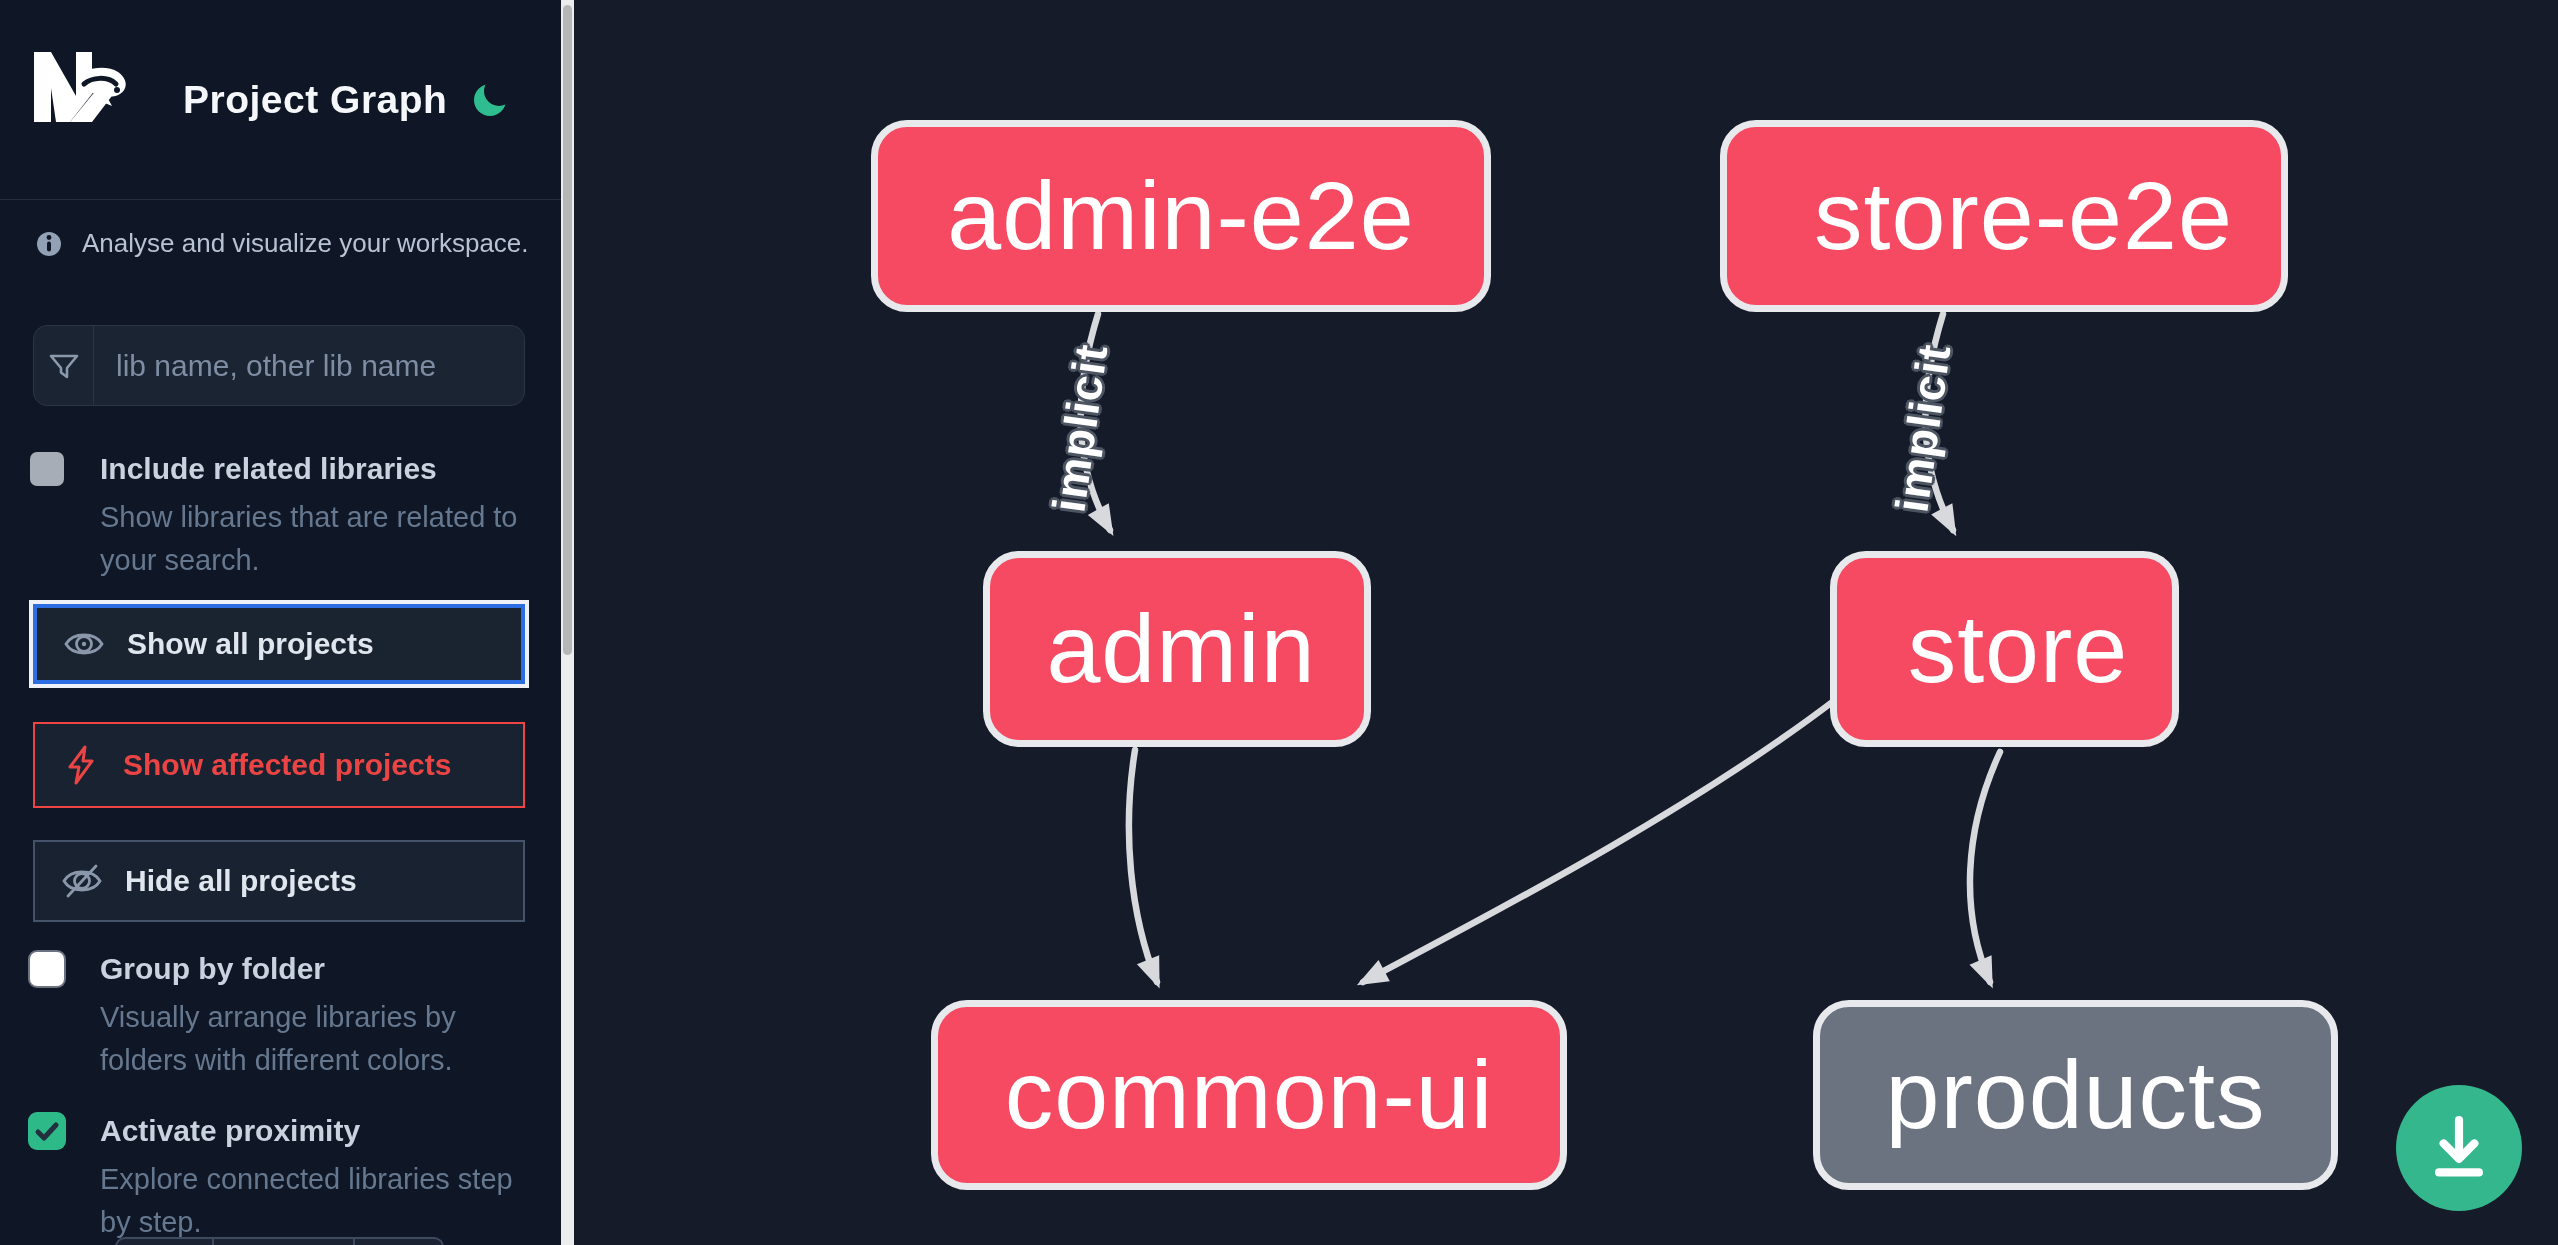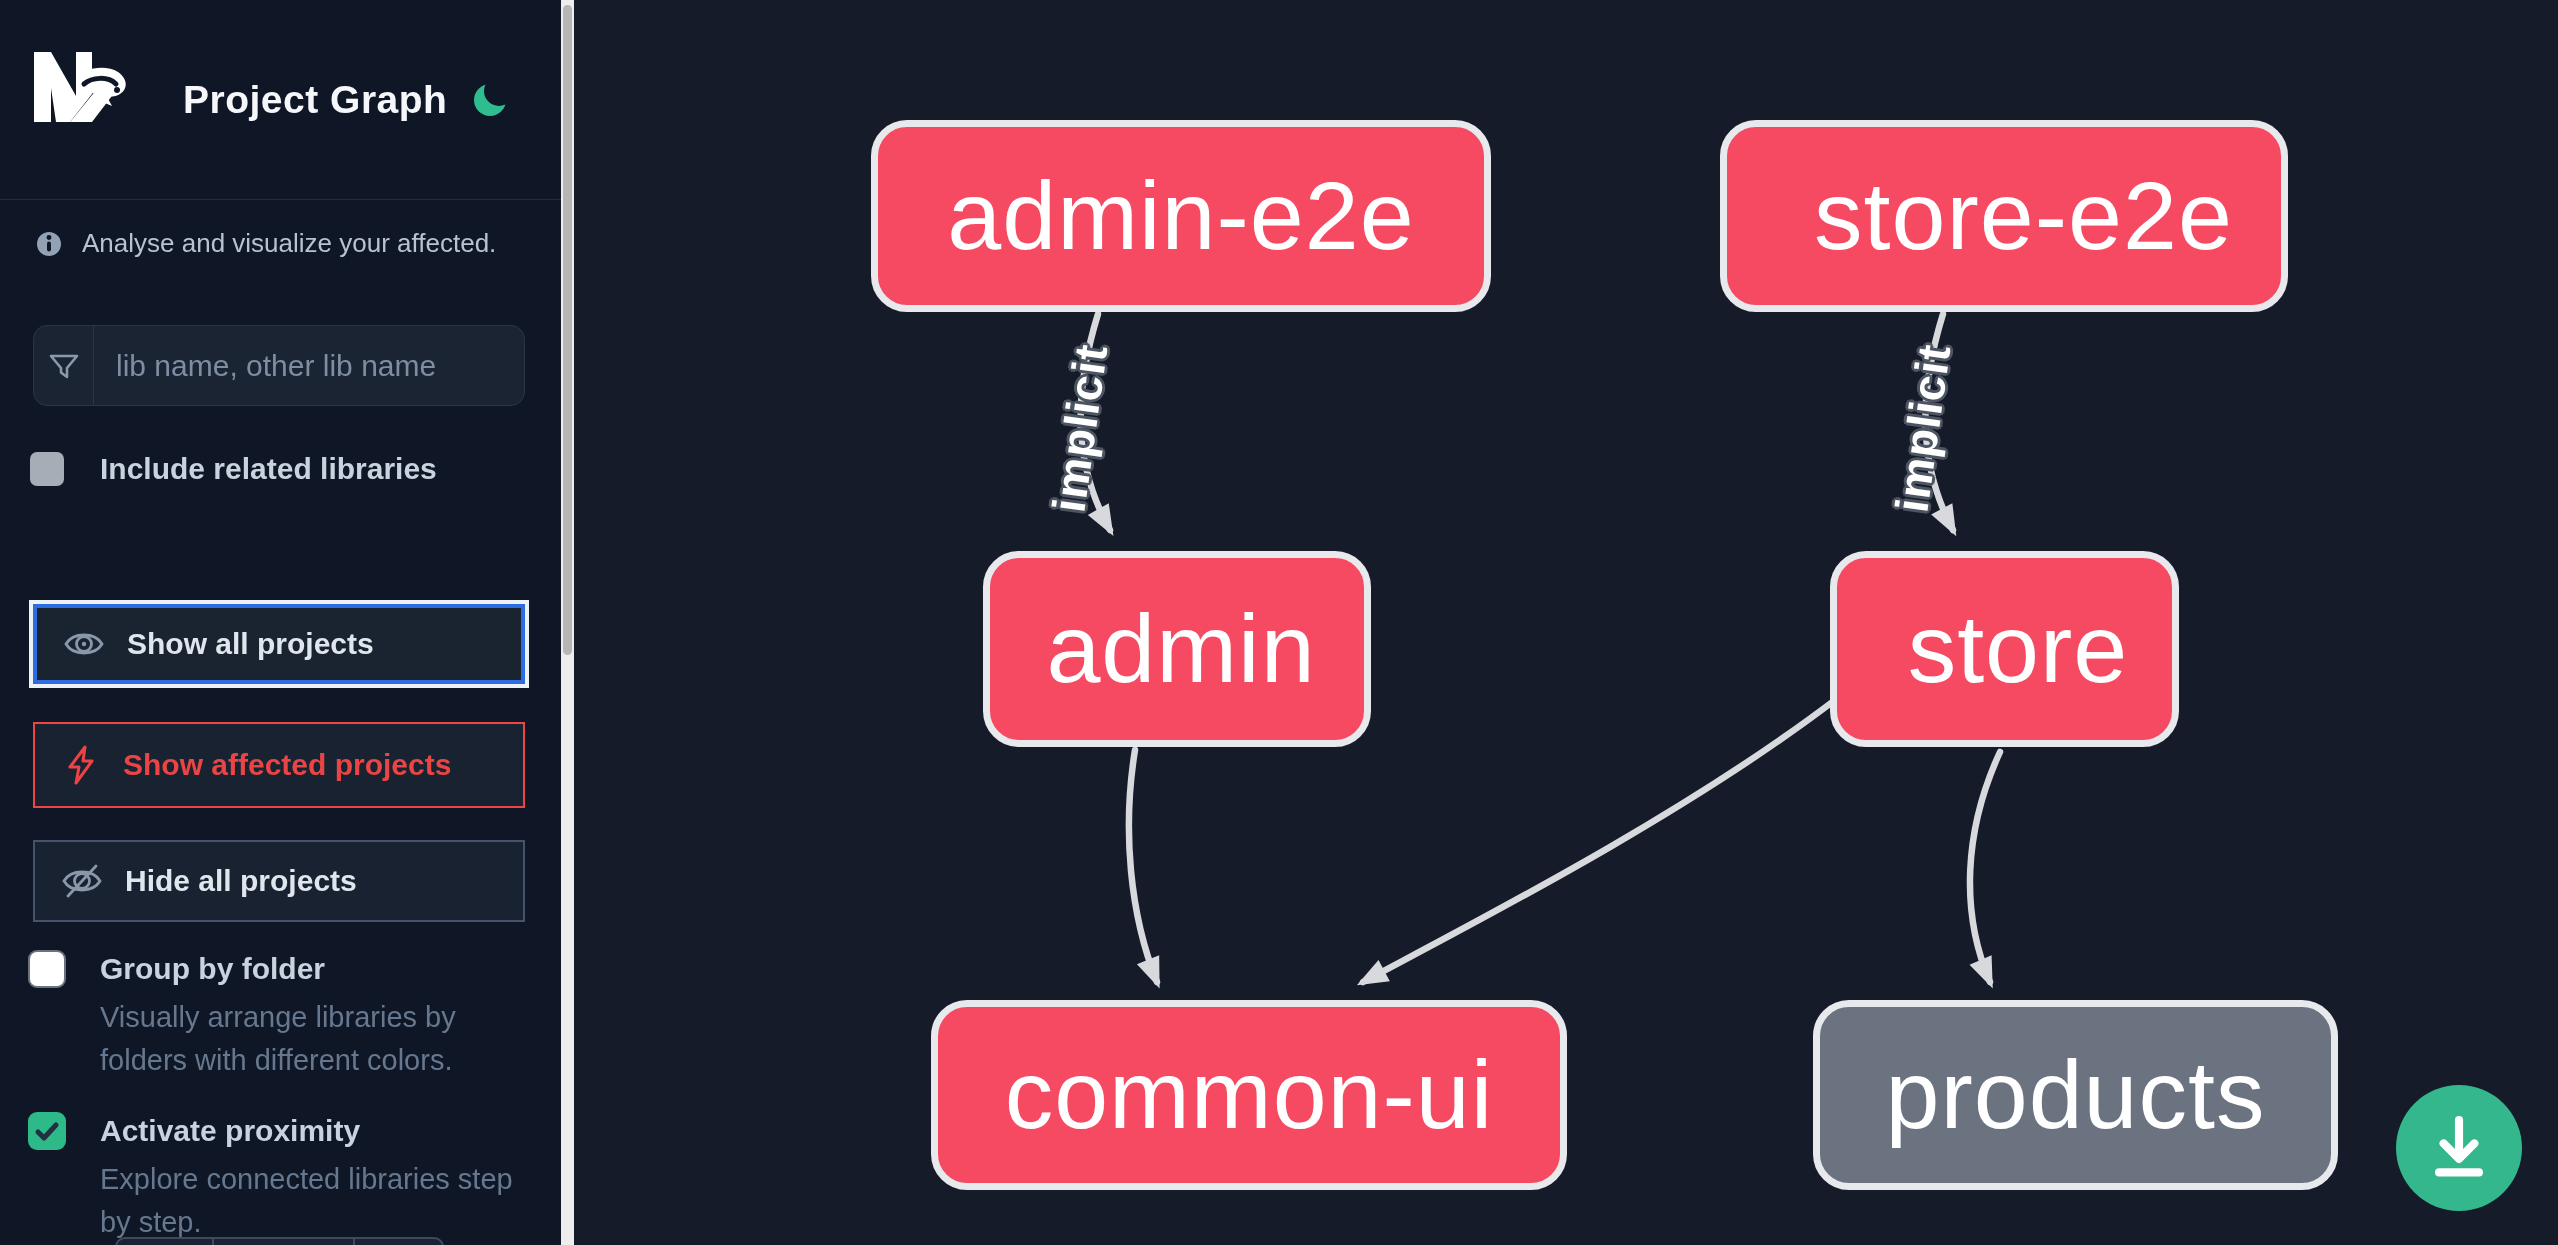--- a/index.html
+++ b/index.html
@@ -76,35 +76,36 @@
         </svg>
       </button>
     </div>
 
     <div class="info-row">
       <svg width="26" height="26" viewBox="0 0 26 26">
         <circle cx="13" cy="13" r="12" fill="#93a1b5"></circle>
         <rect x="11" y="10.5" width="4" height="10" rx="2" fill="#0f1625"></rect>
         <circle cx="13" cy="6.5" r="2.4" fill="#0f1625"></circle>
       </svg>
-      <span class="info-text">Analyse and visualize your affected.</span>
+      <span class="info-text">Analyse and visualize your workspace.</span>
     </div>
 
     <div class="search-box">
       <span class="search-icon-cell">
         <svg width="34" height="34" viewBox="0 0 34 34" fill="none" stroke="#8b99ad" stroke-width="2.6" stroke-linejoin="round" stroke-linecap="round">
           <path d="M4 7 h26 l-10 12 v9 l-6 -4.5 v-4.5 Z"></path>
         </svg>
       </span>
       <input type="text" value="" placeholder="lib name, other lib name" style="">
     </div>
 
     <div class="opt" style="top:450px;">
       <span class="opt-box gray"></span>
       <span class="opt-label">Include related libraries</span>
+      <span class="opt-desc">Show libraries that are related to your search.</span>
     </div>
 
     <button class="action-btn focused" style="top:604px;height:80px;">
       <svg width="42" height="42" viewBox="0 0 42 42" fill="none" stroke="#8a97ab" stroke-width="2.8">
         <path d="M3 21 C 10 9, 32 9, 39 21 C 32 33, 10 33, 3 21 Z"></path>
         <circle cx="21" cy="21" r="7.5"></circle>
         <circle cx="21" cy="21" r="2.2" fill="#8a97ab" stroke="none"></circle>
       </svg>
       <span>Show all projects</span>
     </button>

